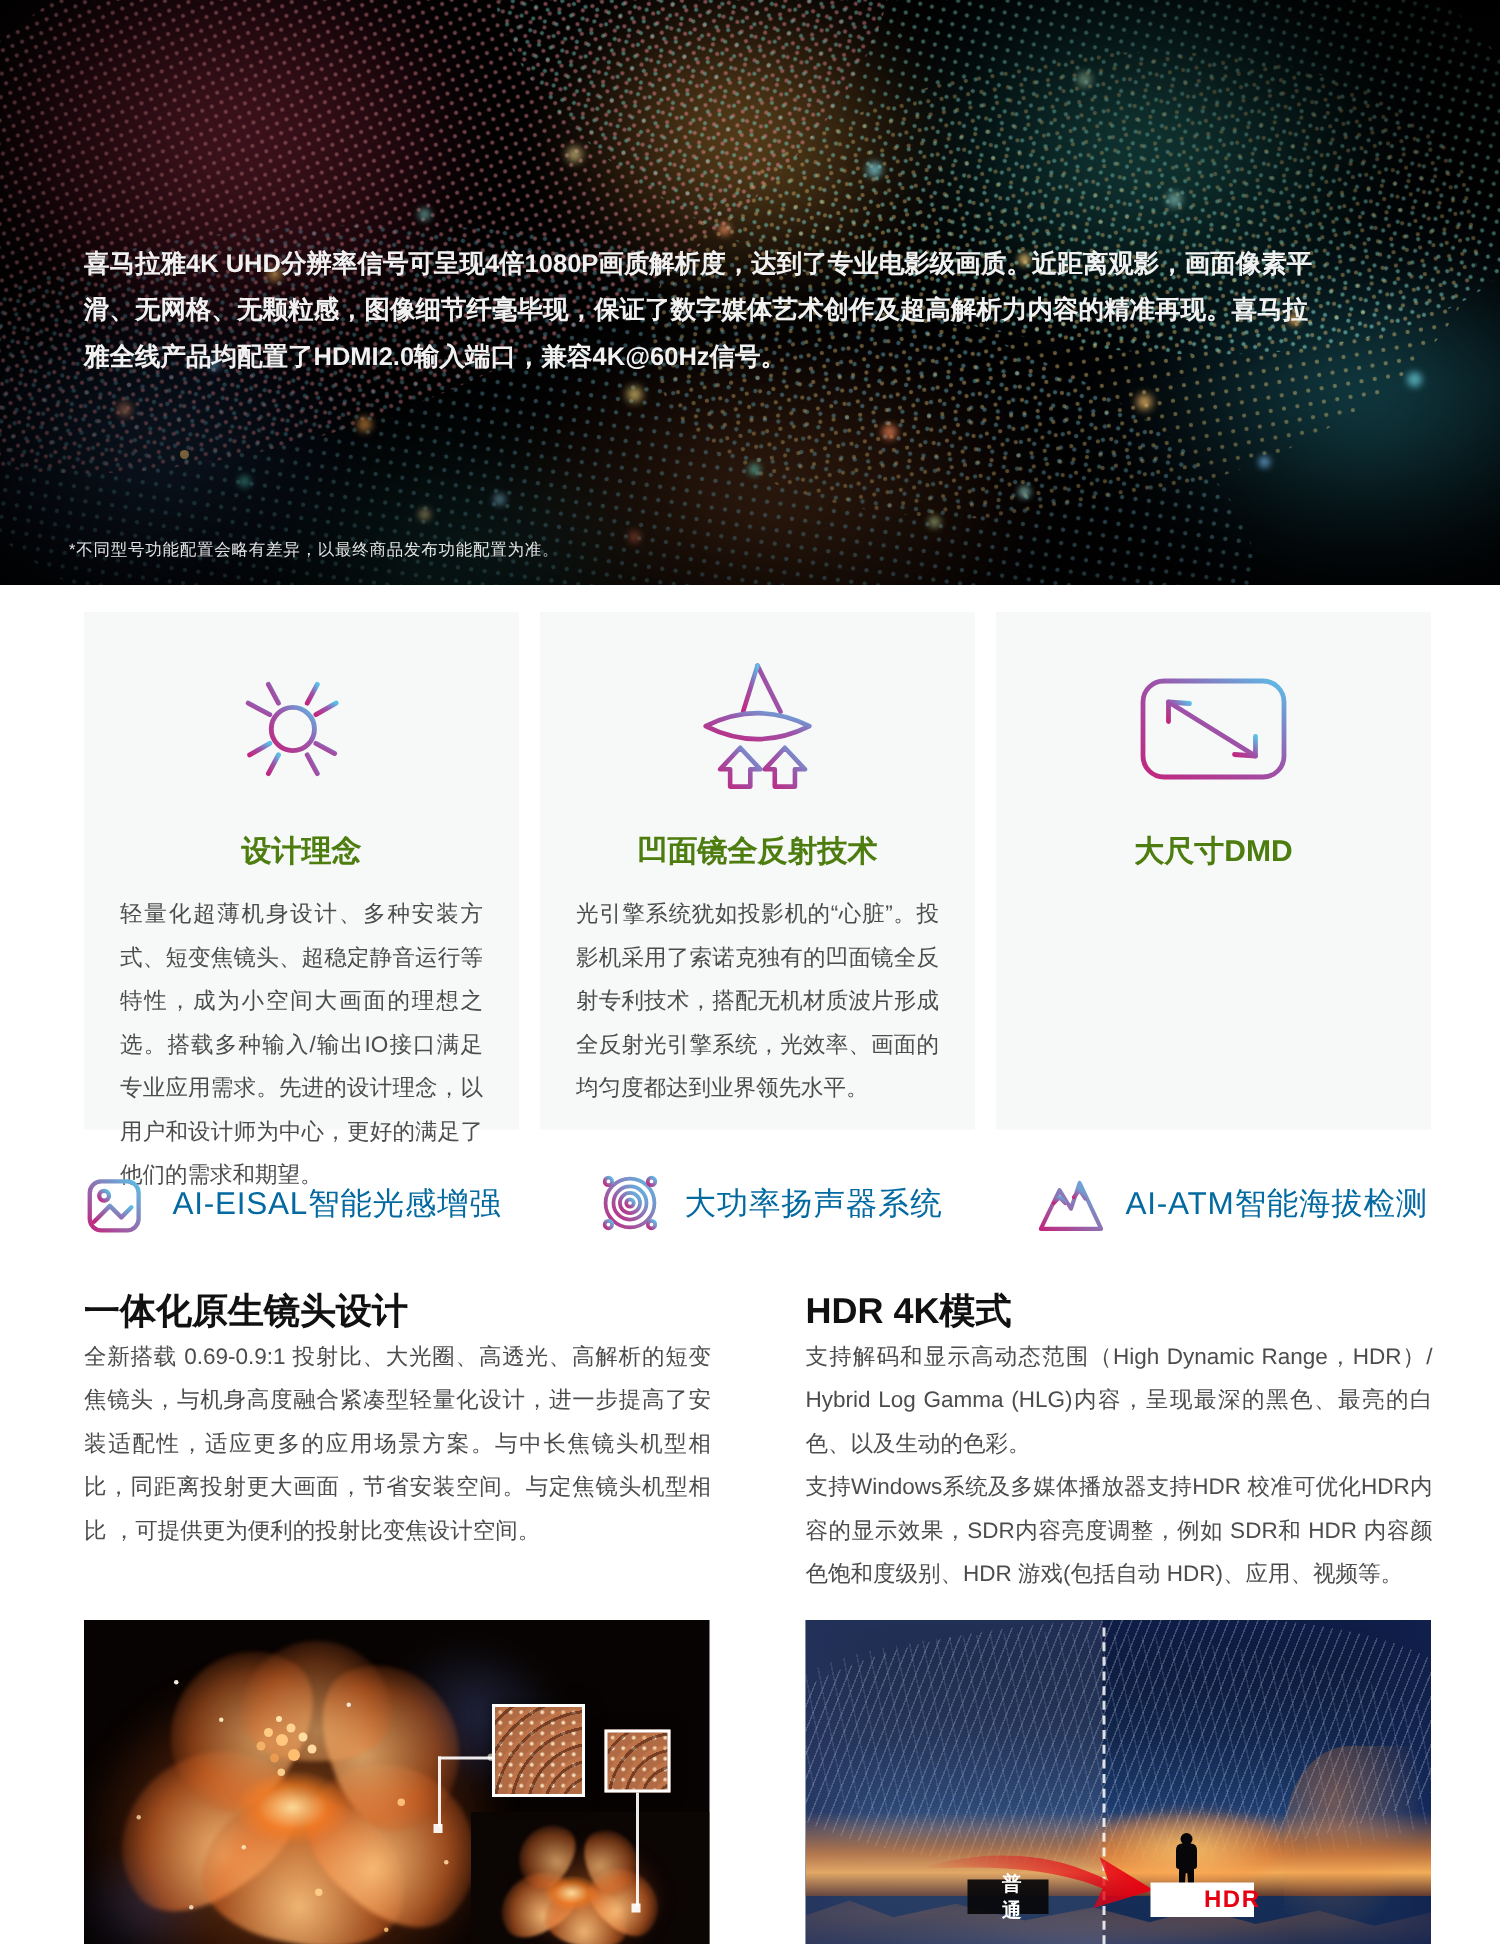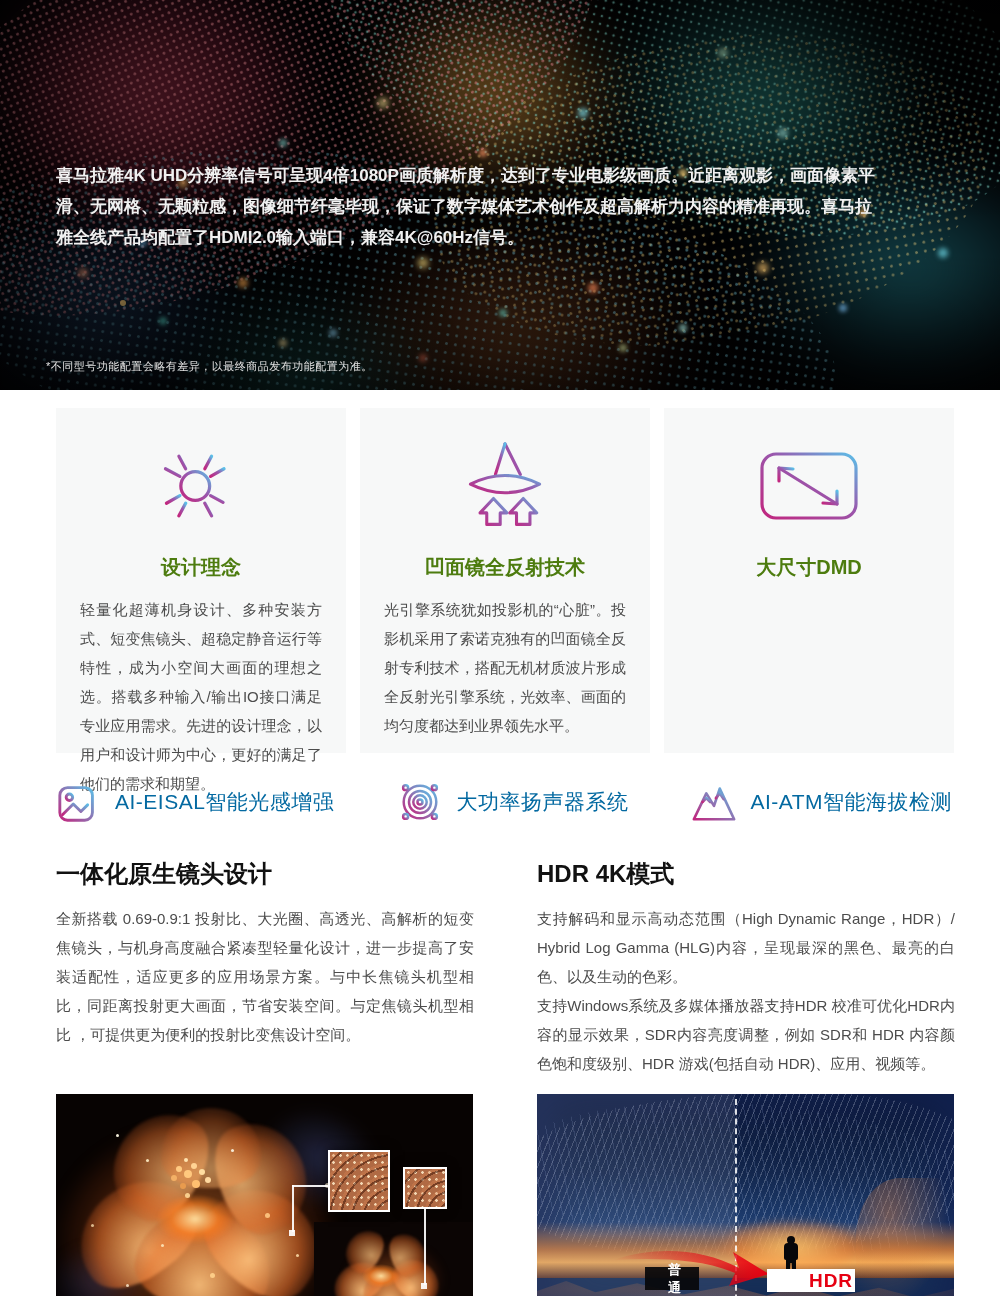--- a/index.html
+++ b/index.html
@@ -52,21 +52,21 @@
   .card-body { font-size:15px; line-height:29px; color:#4c4c4c; text-align:justify; }
 
   
   .inline-feats { display:flex; justify-content:space-between; align-items:center; margin:26px 48px 0 56px; }
   .feat { display:flex; align-items:center; gap:13px; }
   .feat-label { font-size:21px; font-weight:normal; color:#0369a1; letter-spacing:.5px; }
 
   
   .two-col { display:flex; gap:63px; margin:33px 45px 0 56px; }
   .col { width:418px; }
-  .col-title { font-size:24px; font-weight:bold; color:#111; margin-bottom:14px; }
+  .col-title { font-size:24px; font-weight:bold; color:#111; }
   .col-body { font-size:15px; line-height:29px; color:#4c4c4c; text-align:justify; }
 
   
   .imgs { display:flex; gap:64px; margin:16px 45px 0 56px; }
   .demo-img { position:relative; width:417px; height:234px; overflow:hidden; }
 
   
   .flower-img { background:#070302; }
   .f-glow { position:absolute; left:-45px; top:-5px; width:370px; height:300px; border-radius:50%;
             background:radial-gradient(closest-side, rgba(255,145,55,.5), rgba(190,75,20,.25) 55%, transparent 78%); filter:blur(8px); }
@@ -137,21 +137,21 @@
       background:linear-gradient(200deg, #3a2014, #170c06 70%);
       background-image:radial-gradient(ellipse at 30% 25%, rgba(230,130,60,.4), transparent 55%); }
   .dim-left { position:absolute; left:0; top:0; bottom:0; width:198px; background:rgba(135,145,165,.16); }
   .dash-line { position:absolute; left:198px; top:5px; bottom:8px; width:0; border-left:2px dashed rgba(255,255,255,.85); }
   .person { position:absolute; left:246px; top:142px; width:16px; height:36px; }
   .p-head { position:absolute; left:4px; top:0; width:8px; height:8px; border-radius:50%; background:#07070a; }
   .p-torso { position:absolute; left:1px; top:7px; width:14px; height:17px; border-radius:4px 4px 2px 2px; background:#07070a; }
   .p-legs { position:absolute; left:3px; top:23px; width:10px; height:13px; background:#07070a; clip-path:polygon(0 0, 100% 0, 100% 100%, 62% 100%, 55% 30%, 45% 30%, 38% 100%, 0 100%); }
   .lbl { position:absolute; display:flex; align-items:center; justify-content:center; font-weight:bold; }
   .lbl-normal { left:108px; top:173px; width:54px; height:23px; background:rgba(8,8,10,.93); color:#fff; font-size:13px; letter-spacing:5px; padding-left:23px; }
-  .lbl-hdr { left:230px; top:175px; width:88px; height:23px; background:#fff; color:#e60012; font-size:19px; letter-spacing:1px;padding-left:40px; }
+  .lbl-hdr { left:230px; top:175px; width:69px; height:23px; background:#fff; color:#e60012; font-size:16px; letter-spacing:1px;padding-left:40px; }
   .arrow-svg { position:absolute; left:76px; top:150px; }
 
   svg { display:block; }
 </style>
 </head>
 <body>
 
 <div class="page">
 
   <section class="hero">

